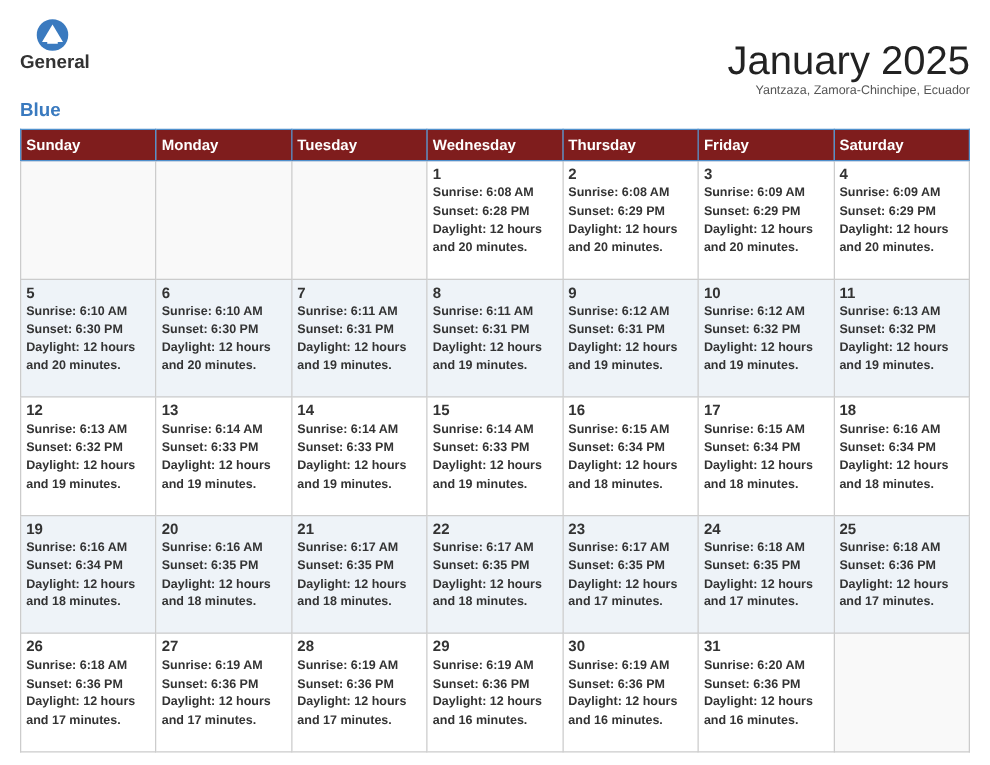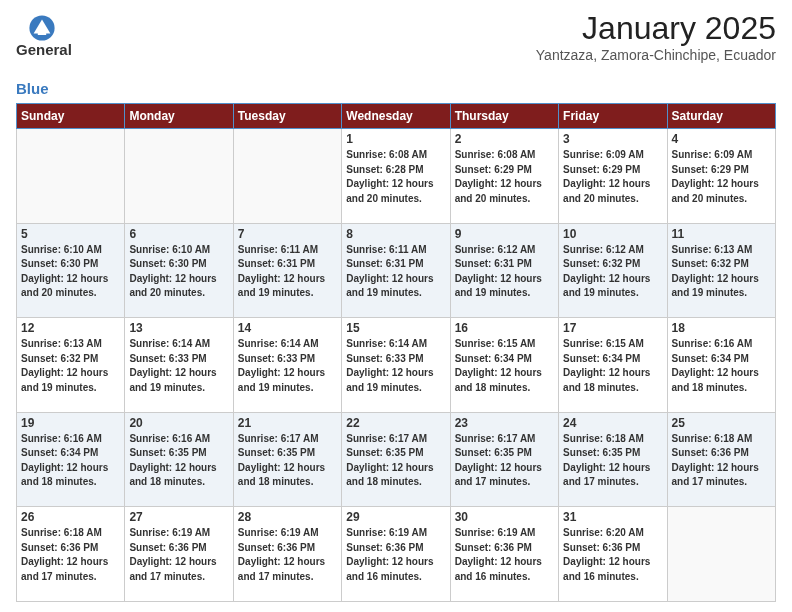--- a/index.html
+++ b/index.html
@@ -50,23 +50,24 @@
       height: 28px;
       margin-right: 4px;
     }
     .title-section {
       text-align: right;
     }
     .month-title {
       font-size: 32px;
       font-weight: normal;
       color: #222;
+      margin-top: 20px;
     }
     .subtitle {
-      font-size: 14px;
+      font-size: 10px;
       color: #555;
     }
     .calendar {
       flex: 1;
       border: 1px solid #ccc;
       border-collapse: collapse;
       width: 100%;
       table-layout: fixed;
     }
     .calendar th {

